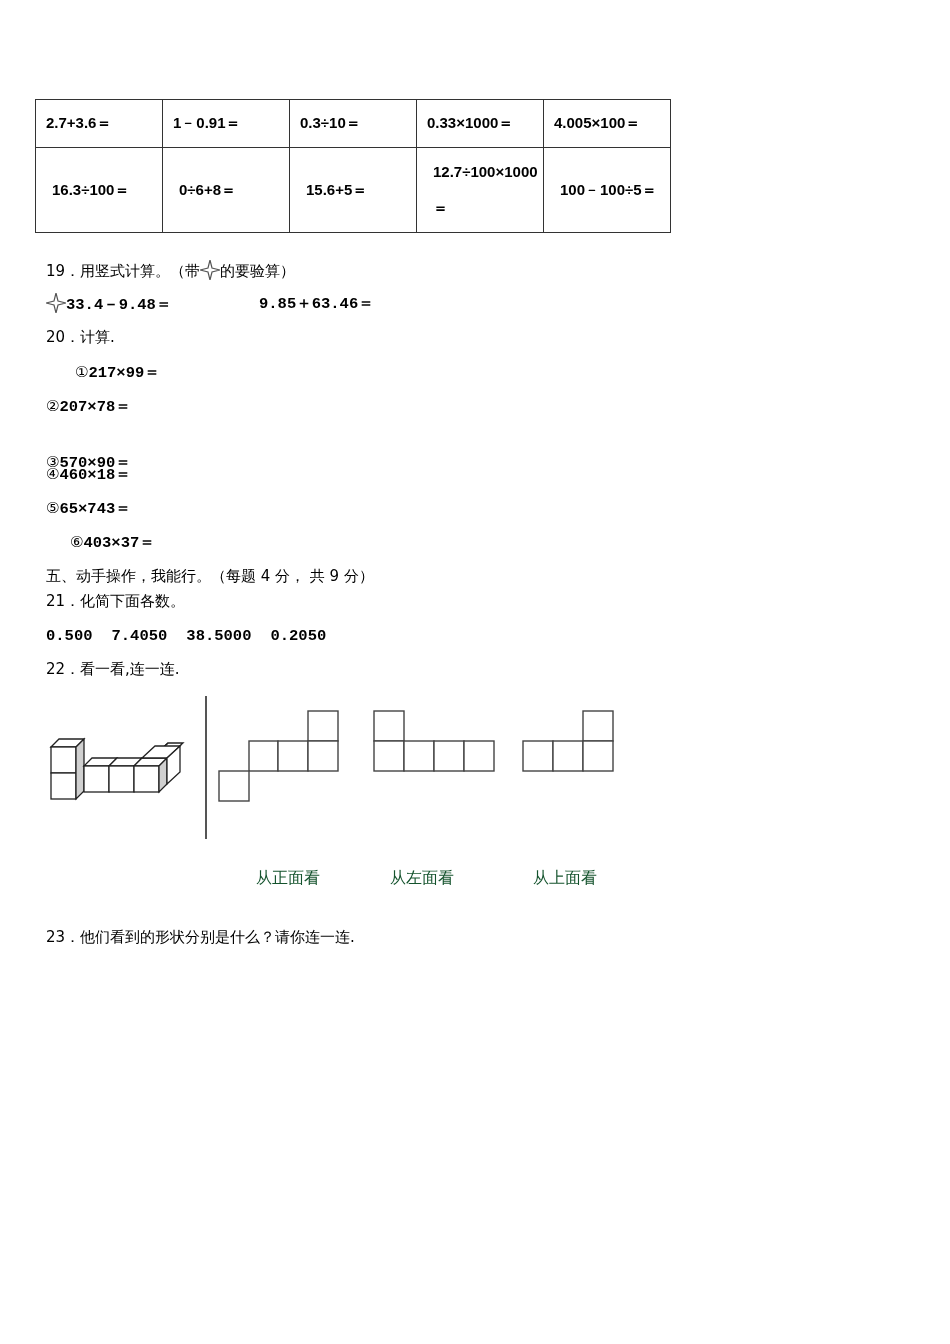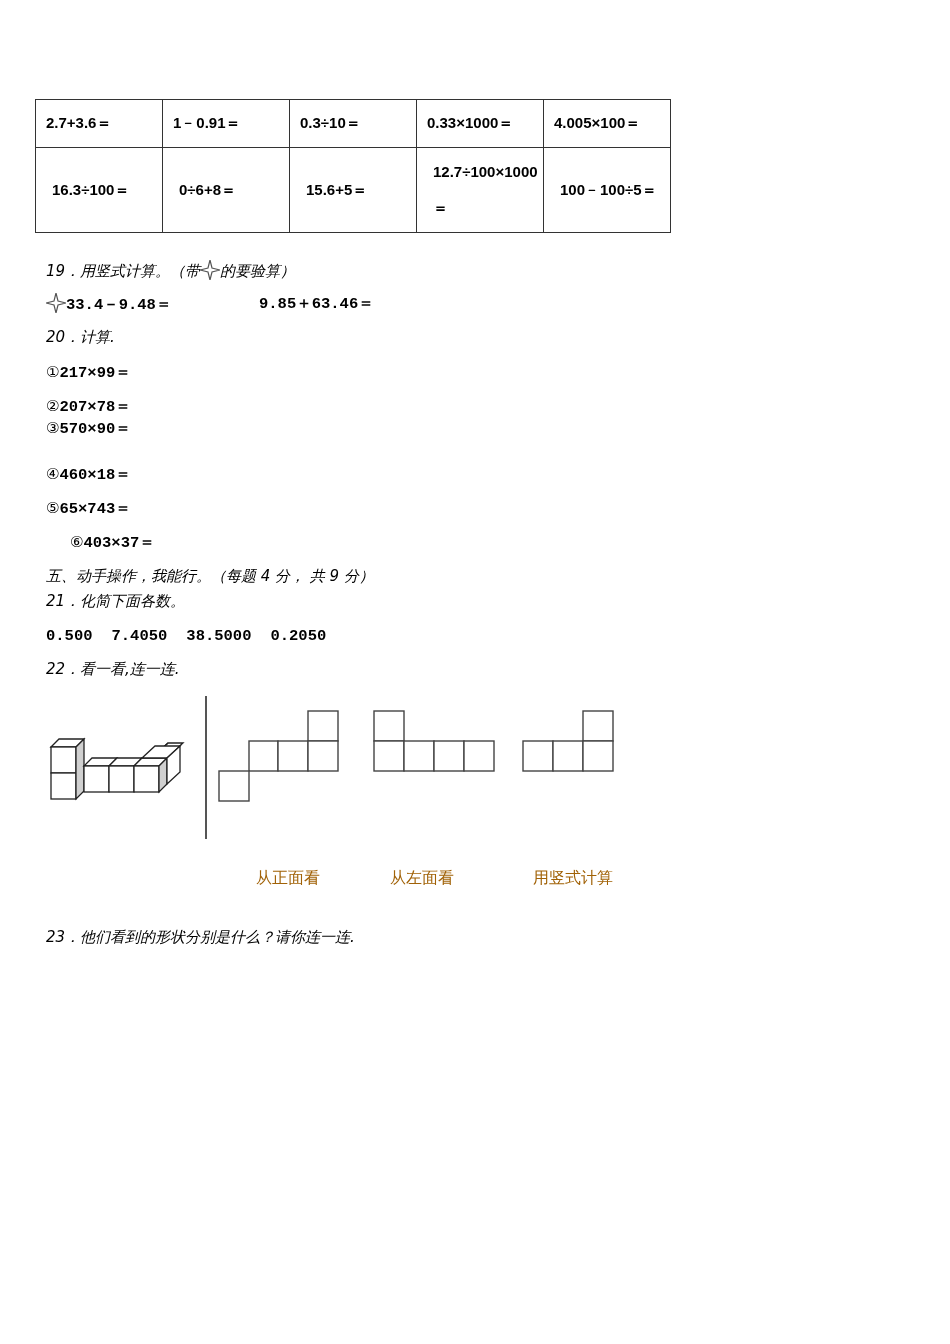--- a/index.html
+++ b/index.html
@@ -5,26 +5,26 @@
     html, body { margin: 0; padding: 0; background: #ffffff; }
     body { width: 950px; height: 1344px; position: relative; overflow: hidden;
            font-family: "DejaVu Serif", "Liberation Serif", serif; color: #000; }
     .calc-table { position: absolute; left: 35px; top: 99px; border-collapse: collapse; }
     .calc-table td { border: 1.5px solid #333; width: 127px; padding: 0 0 0 10px; box-sizing: border-box;
                      font-family: Liberation Sans, sans-serif; font-weight: bold; font-size: 15px; vertical-align: middle; }
     .calc-table tr.r1 td { height: 48px; }
     .calc-table tr.r2 td { height: 85px; padding-left: 16px; }
     .cell-two-line { line-height: 36px; }
     .line { position: absolute; left: 46px; font-size: 15px; white-space: nowrap; }
-    .cjk { font-family: "DejaVu Sans", sans-serif; font-size: 15px; font-style: italic; }
+    .cjk { font-family: "DejaVu Sans", sans-serif; font-size: 15px; }
     .math { font-family: Liberation Mono, monospace; font-weight: bold; font-size: 15.5px; }
     .circ { font-family: "DejaVu Sans", sans-serif; font-size: 15px; font-weight: normal; }
     .star { display: inline-block; width: 20px; height: 20px; vertical-align: -4px; }
     .figure { position: absolute; }
-    .view-label { position: absolute; top: 868px; font-family: "DejaVu Sans", sans-serif; font-size: 16px; color: #a16207; }
+    .view-label { position: absolute; top: 868px; font-family: "DejaVu Sans", sans-serif; font-size: 16px; color: #14532d; }
     .spacer { display: inline-block; }
   </style>
 </head>
 <body>
 
 <table class="calc-table">
   <tbody>
       <tr class="r1">
     <td>2.7+3.6＝</td>
     <td>1﹣0.91＝</td>
@@ -53,23 +53,23 @@
 <div class="line" style="top:293px;">
   <svg class="star" viewBox="0 0 20 20">
       <path d="M10 0 L12 8 L20 10 L12 12 L10 20 L8 12 L0 10 L8 8 Z" fill="#fff" stroke="#555" stroke-width="1.2"></path>
     </svg><span class="math">33.4－9.48＝</span>
 </div>
 <div class="line" style="top:293px; left:259px;">
   <span class="math">9.85＋63.46＝</span>
 </div>
 
 <div class="line cjk" style="top:328px;">20．计算.</div>
-<div class="line" style="top:362px;"><span class="circ">①</span><span class="math">217×99＝</span></div>
+<div class="line" style="top:362px;margin-left:29px;"><span class="circ">①</span><span class="math">217×99＝</span></div>
 <div class="line" style="top:396px;"><span class="circ">②</span><span class="math">207×78＝</span></div>
-<div class="line" style="top:418px;"><span class="circ">③</span><span class="math">570×90＝</span></div>
+<div class="line" style="top:452px;"><span class="circ">③</span><span class="math">570×90＝</span></div>
 <div class="line" style="top:464px;"><span class="circ">④</span><span class="math">460×18＝</span></div>
 <div class="line" style="top:498px;"><span class="circ">⑤</span><span class="math">65×743＝</span></div>
 <div class="line" style="top:532px;margin-left:24px;"><span class="circ">⑥</span><span class="math">403×37＝</span></div>
 
 <div class="line cjk" style="top:567px;">五、动手操作，我能行。（每题 4 分， 共 9 分）</div>
 
 <div class="line cjk" style="top:592px;">21．化简下面各数。</div>
 <div class="line" style="top:626px;text-align:right;">
   <span class="math">0.500</span><span class="spacer" style="width:19px"></span><span class="math">7.4050</span><span class="spacer" style="width:19px"></span><span class="math">38.5000</span><span class="spacer" style="width:19px"></span><span class="math">0.2050</span>
 </div>
@@ -130,15 +130,15 @@
   <g fill="#fff" stroke="#444" stroke-width="1.4">
     <rect x="62" y="1" width="30" height="30"></rect>
     <rect x="2" y="31" width="30" height="30"></rect>
     <rect x="32" y="31" width="30" height="30"></rect>
     <rect x="62" y="31" width="30" height="30"></rect>
   </g>
 </svg>
 
 <div class="view-label" style="left:256px;">从正面看</div>
 <div class="view-label" style="left:390px;">从左面看</div>
-<div class="view-label" style="left:533px;">用竖式计算</div>
+<div class="view-label" style="left:533px;">从上面看</div>
 
 <div class="line cjk" style="top:928px;">23．他们看到的形状分别是什么？请你连一连.</div>
 
 </body></html>

